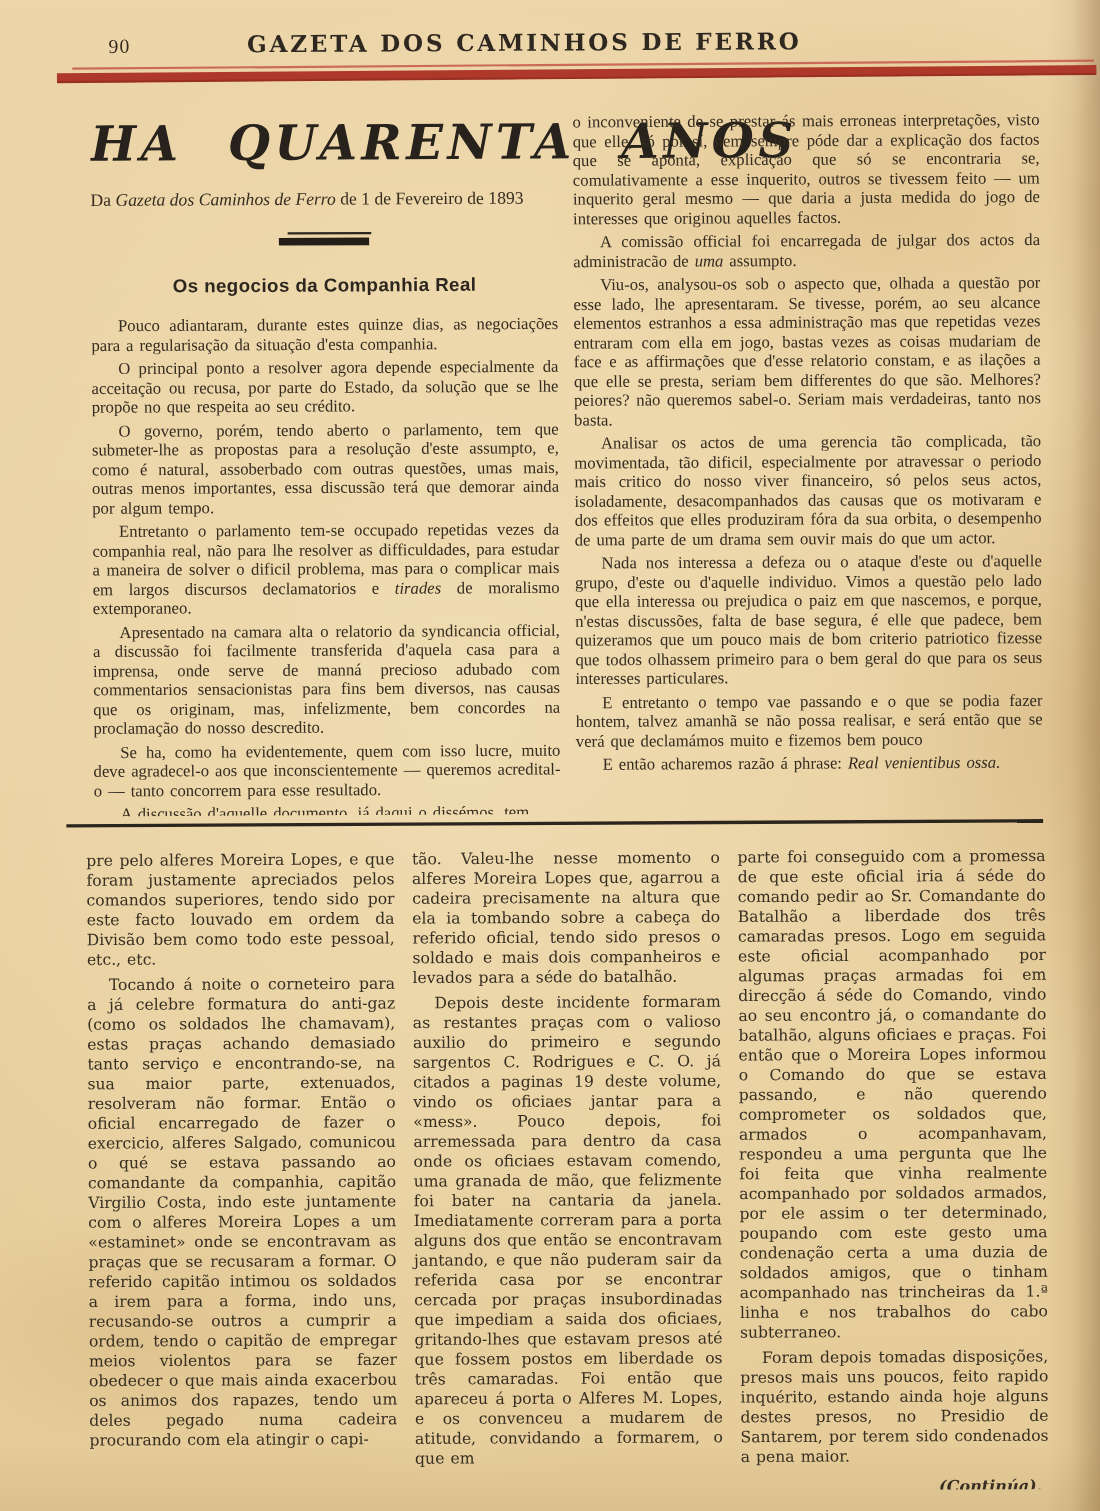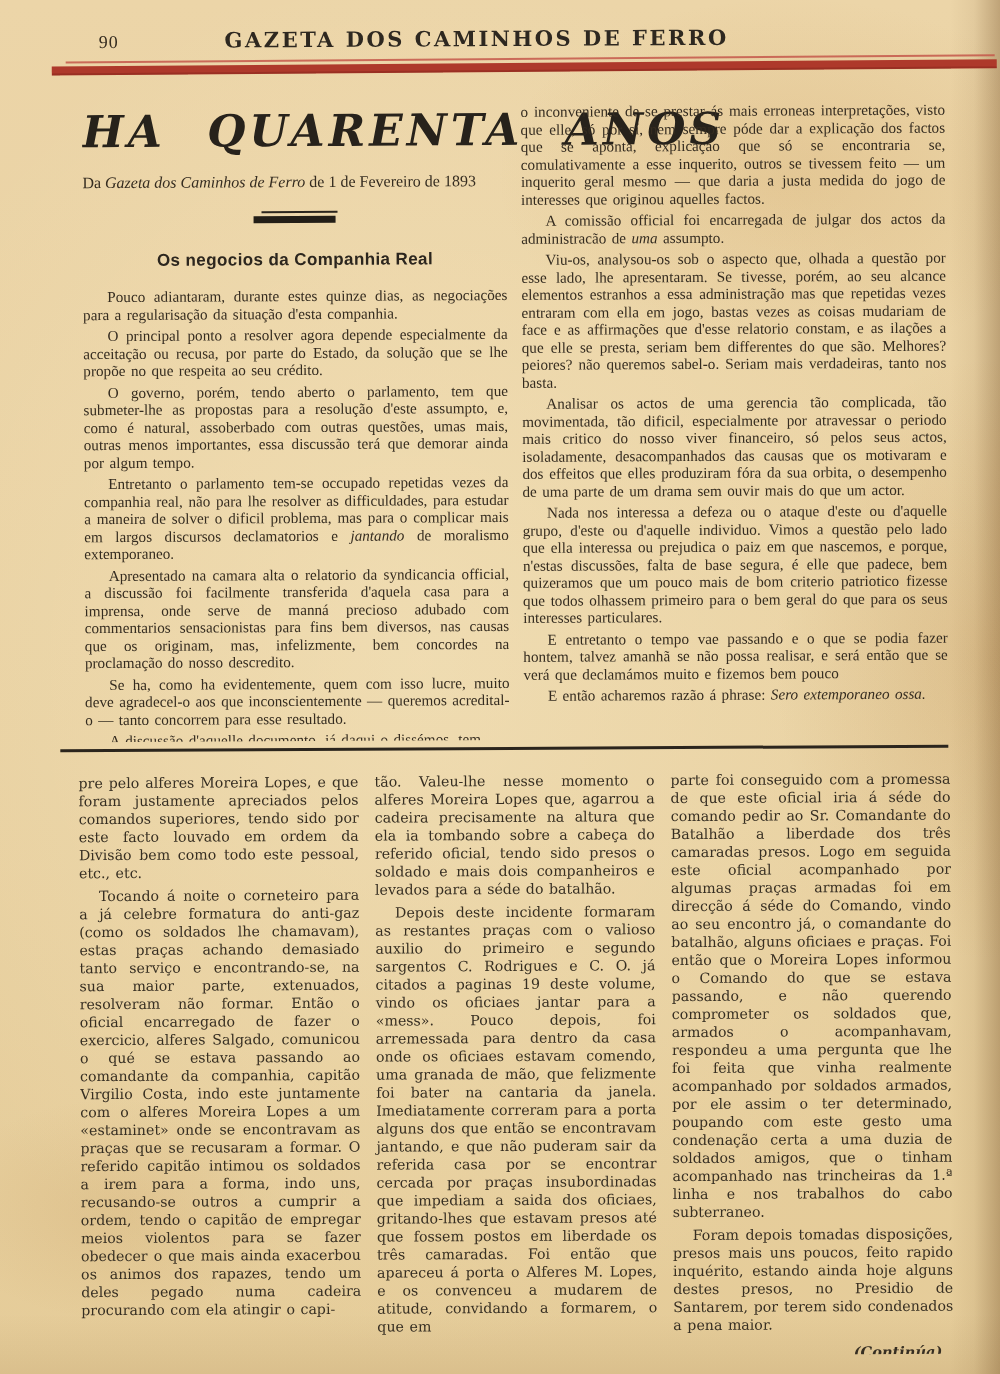--- a/index.html
+++ b/index.html
@@ -95,34 +95,34 @@
         <div class="article-head">
           <h2 class="article-title">HA QUARENTA ANOS</h2>
           <p class="source-line"><span>Da </span><em>Gazeta dos Caminhos de Ferro</em><span> de 1 de Fevereiro de 1893</span></p>
           <div class="ornament"></div>
           <h3 class="section-heading">Os negocios da Companhia Real</h3>
         </div>
         <div class="tparas" id="top-left-paras">
             <p class="para"><span>Pouco adiantaram, durante estes quinze dias, as negociações para a regularisação da situação d'esta companhia.</span></p>
             <p class="para"><span>O principal ponto a resolver agora depende especialmente da acceitação ou recusa, por parte do Estado, da solução que se lhe propõe no que respeita ao seu crédito.</span></p>
             <p class="para"><span>O governo, porém, tendo aberto o parlamento, tem que submeter-lhe as propostas para a resolução d'este assumpto, e, como é natural, assoberbado com outras questões, umas mais, outras menos importantes, essa discussão terá que demorar ainda por algum tempo.</span></p>
-            <p class="para"><span>Entretanto o parlamento tem-se occupado repetidas vezes da companhia real, não para lhe resolver as difficuldades, para estudar a maneira de solver o dificil problema, mas para o complicar mais em largos discursos declamatorios e </span><em>jantando</em><span> de moralismo extemporaneo.</span></p>
+            <p class="para"><span>Entretanto o parlamento tem-se occupado repetidas vezes da companhia real, não para lhe resolver as difficuldades, para estudar a maneira de solver o dificil problema, mas para o complicar mais em largos discursos declamatorios e </span><em>tirades</em><span> de moralismo extemporaneo.</span></p>
             <p class="para"><span>Apresentado na camara alta o relatorio da syndicancia official, a discussão foi facilmente transferida d'aquela casa para a imprensa, onde serve de manná precioso adubado com commentarios sensacionistas para fins bem diversos, nas causas que os originam, mas, infelizmente, bem concordes na proclamação do nosso descredito.</span></p>
             <p class="para"><span>Se ha, como ha evidentemente, quem com isso lucre, muito deve agradecel-o aos que inconscientemente — queremos acredital-o — tanto concorrem para esse resultado.</span></p>
             <p class="para"><span>A discussão d'aquelle documento, já daqui o dissémos, tem</span></p>
           </div>
       </div>
       <div class="tcol tcol-right" id="top-right-paras">
           <p class="para noindent"><span>o inconveniente de se prestar ás mais erroneas interpretações, visto que elle, só por sí, nem sempre póde dar a explicação dos factos que se aponta, explicação que só se encontraria se, comulativamente a esse inquerito, outros se tivessem feito — um inquerito geral mesmo — que daria a justa medida do jogo de interesses que originou aquelles factos.</span></p>
           <p class="para"><span>A comissão official foi encarregada de julgar dos actos da administracão de </span><em>uma</em><span> assumpto.</span></p>
           <p class="para"><span>Viu-os, analysou-os sob o aspecto que, olhada a questão por esse lado, lhe apresentaram. Se tivesse, porém, ao seu alcance elementos estranhos a essa administração mas que repetidas vezes entraram com ella em jogo, bastas vezes as coisas mudariam de face e as affirmações que d'esse relatorio constam, e as ilações a que elle se presta, seriam bem differentes do que são. Melhores? peiores? não queremos sabel-o. Seriam mais verdadeiras, tanto nos basta.</span></p>
           <p class="para"><span>Analisar os actos de uma gerencia tão complicada, tão movimentada, tão dificil, especialmente por atravessar o periodo mais critico do nosso viver financeiro, só pelos seus actos, isoladamente, desacompanhados das causas que os motivaram e dos effeitos que elles produziram fóra da sua orbita, o desempenho de uma parte de um drama sem ouvir mais do que um actor.</span></p>
           <p class="para"><span>Nada nos interessa a defeza ou o ataque d'este ou d'aquelle grupo, d'este ou d'aquelle individuo. Vimos a questão pelo lado que ella interessa ou prejudica o paiz em que nascemos, e porque, n'estas discussões, falta de base segura, é elle que padece, bem quizeramos que um pouco mais de bom criterio patriotico fizesse que todos olhassem primeiro para o bem geral do que para os seus interesses particulares.</span></p>
           <p class="para"><span>E entretanto o tempo vae passando e o que se podia fazer hontem, talvez amanhã se não possa realisar, e será então que se verá que declamámos muito e fizemos bem pouco</span></p>
-          <p class="para"><span>E então acharemos razão á phrase: </span><em>Sero extemporaneo ossa.</em></p>
+          <p class="para"><span>E então acharemos razão á phrase: </span><em>Real venientibus ossa.</em></p>
         </div>
     </main>
 
     <div class="section-rule"></div>
 
     <section class="bottom-section">
       <div class="bcol" id="bottom-col-1">
           <p class="para noindent"><span>pre pelo alferes Moreira Lopes, e que foram justamente apreciados pelos comandos superiores, tendo sido por este facto louvado em ordem da Divisão bem como todo este pessoal, etc., etc.</span></p>
           <p class="para"><span>Tocando á noite o corneteiro para a já celebre formatura do anti-gaz (como os soldados lhe chamavam), estas praças achando demasiado tanto serviço e encontrando-se, na sua maior parte, extenuados, resolveram não formar. Então o oficial encarregado de fazer o exercicio, alferes Salgado, comunicou o qué se estava passando ao comandante da companhia, capitão Virgilio Costa, indo este juntamente com o alferes Moreira Lopes a um «estaminet» onde se encontravam as praças que se recusaram a formar. O referido capitão intimou os soldados a irem para a forma, indo uns, recusando-se outros a cumprir a ordem, tendo o capitão de empregar meios violentos para se fazer obedecer o que mais ainda exacerbou os animos dos rapazes, tendo um deles pegado numa cadeira procurando com ela atingir o capi-</span></p>
         </div>

